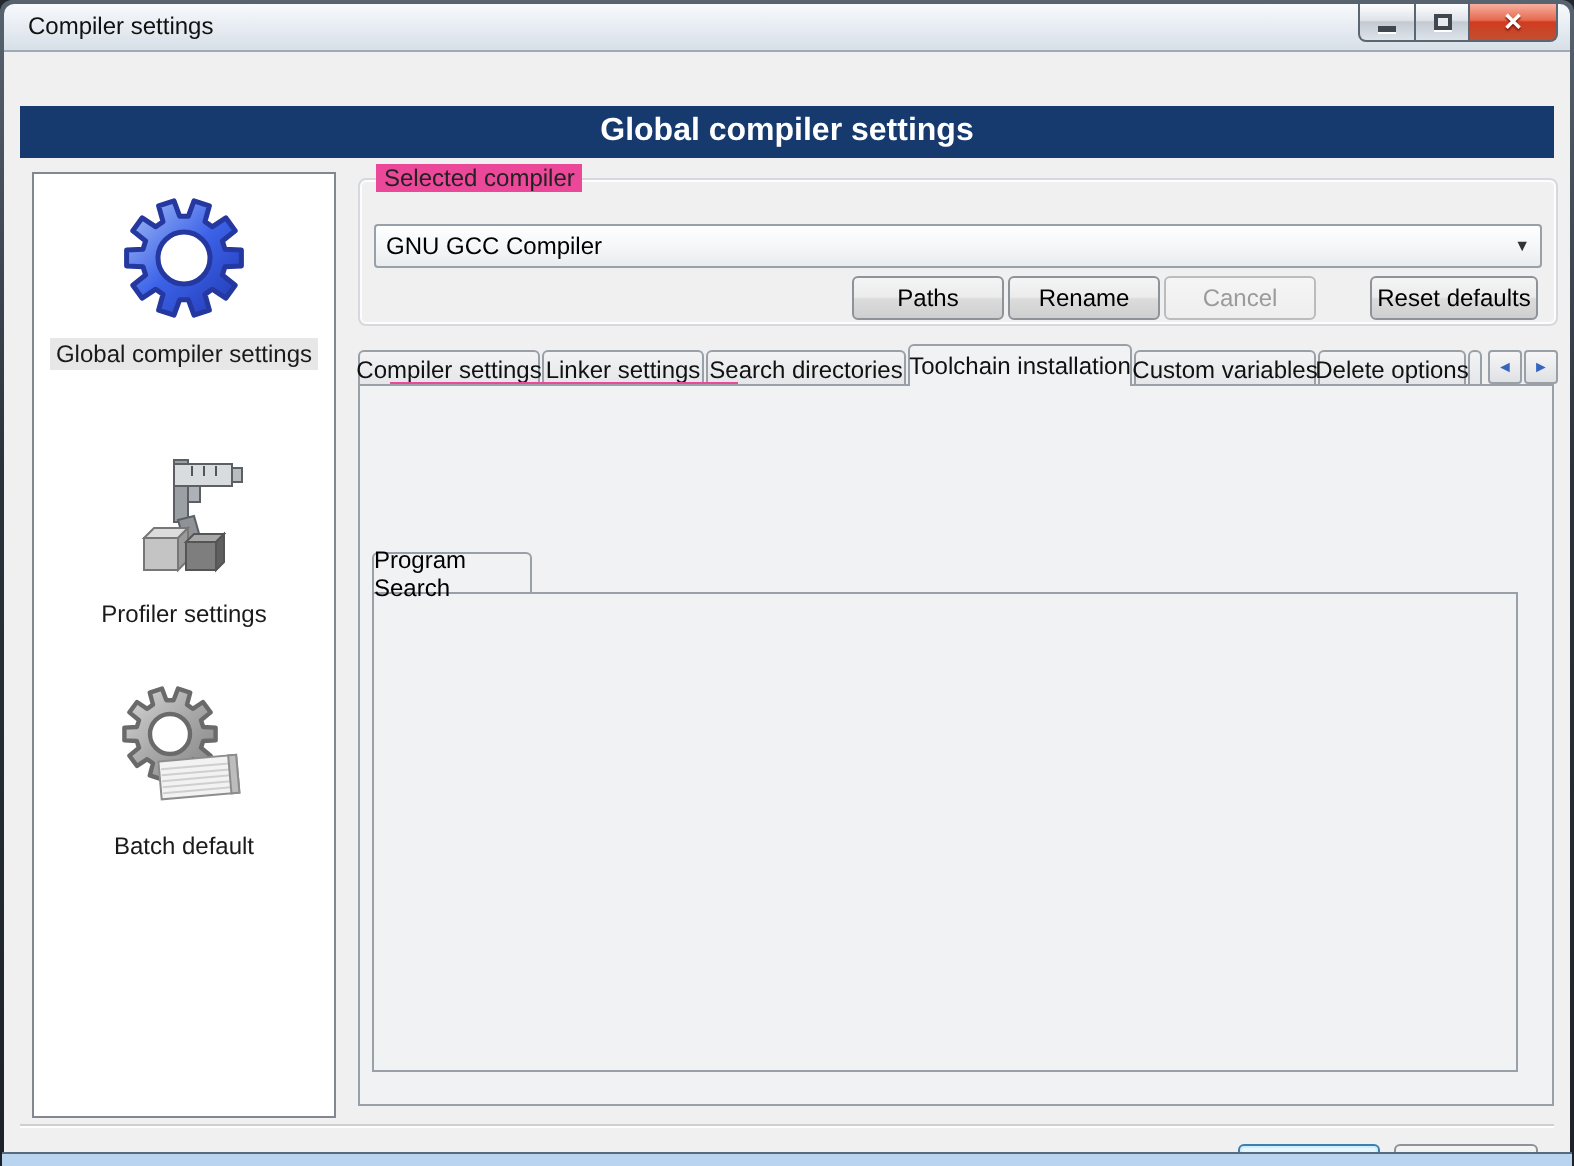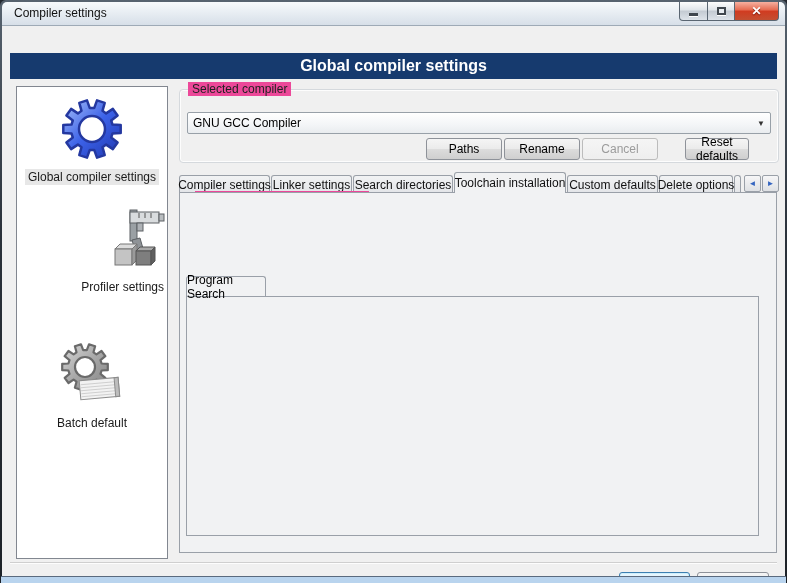--- a/index.html
+++ b/index.html
@@ -35,21 +35,21 @@
   .banner { position:absolute; left:8px; right:8px; top:27px; height:26px; background:#163a6e;
             color:#fff; font-size:16px; font-weight:bold; text-align:center; line-height:26px; }
 
   
   .sidebar { position:absolute; left:14px; top:60px; width:152px; height:473px;
              background:#fff; border:1px solid #828790; }
   .nav-item { position:absolute; left:0; width:100%; display:flex; flex-direction:column; align-items:center; }
   .nav-item .ico { width:64px; height:64px; }
   .nav-label { margin-top:8px; font-size:12px; color:#1a1a1a; padding:1px 3px; white-space:nowrap; }
   .nav-label.sel { background:#e7e7e7; }
-  .ni-1 { top:10px; } .ni-2 { top:120px;align-items:flex-end; } .ni-3 { top:256px; }
+  .ni-1 { top:10px; } .ni-2 { top:140px; } .ni-3 { top:256px; }
 
   
   .groupbox { position:absolute; border:1px solid #d5d9dd; border-radius:4px; background:#f0f0f0;
               box-shadow:inset 0 0 0 1px #fdfdfd; }
   .gb-label { position:absolute; top:-8px; left:8px; background:#ec4899; padding:0 4px; color:#222;
               font-size:12px; line-height:14px; }
 
   .gb-compiler { left:177px; top:63px; width:600px; height:74px; }
   .gb-dir { left:184px; top:172px; width:587px; height:74px; }
 
@@ -65,21 +65,21 @@
   .btn { position:absolute; height:22px; border:1px solid #8e9299; border-radius:3px;
          background:linear-gradient(180deg,#f5f5f5,#ebebeb 48%,#dcdcdc 52%,#cfcfcf);
          font-family:"Liberation Sans",sans-serif; font-size:12px; color:#000; cursor:default;
          display:flex; align-items:center; justify-content:center; }
   .btn.disabled { color:#9b9b9b; border-color:#bcbcbc;
          background:linear-gradient(180deg,#f5f5f5,#eeeeee); }
   .b-setdef { left:295px; top:112px; width:97px; }
   .b-copy   { left:424px; top:112px; width:76px; }
   .b-rename { left:502px; top:112px; width:76px; }
   .b-delete { left:580px; top:112px; width:76px; }
-  .b-reset  { left:683px; top:112px; width:64px; }
+  .b-reset  { left:683px; top:112px; width:84px; }
 
   
   .tab { position:absolute; border:1px solid #9aa0a8; border-bottom:none; border-radius:3px 3px 0 0;
          background:linear-gradient(180deg,#f2f3f4,#e3e5e8); font-size:12px; color:#111;
          display:flex; align-items:center; justify-content:center; cursor:default; white-space:nowrap;
          top:149px; height:18px; }
   .tab.sel { top:146px; height:21px; background:#f1f2f3; z-index:5; }
   .t-0 { left:177px; width:91px; }
   .t-1 { left:269px; width:81px; }
   .t-2 { left:351px; width:100px;text-align:center; }
@@ -227,21 +227,21 @@
     </div>
     <button class="btn b-copy">Paths</button>
     <button class="btn b-rename">Rename</button>
     <button class="btn b-delete disabled">Cancel</button>
     <button class="btn b-reset">Reset defaults</button>
 
     <div class="tab t-0">Compiler settings</div>
     <div class="tab t-1">Linker settings</div>
     <div class="tab t-2">Search directories</div>
     <div class="tab sel t-3">Toolchain installation</div>
-    <div class="tab t-4">Custom defaults</div>
+    <div class="tab t-4">Custom variables</div>
     <div class="tab t-5">Delete options</div>
     <div class="tab t-sliver"></div>
     <div class="tab-arrow ta-left">◄</div>
     <div class="tab-arrow ta-right">►</div>
 
     <div class="tabpage"></div>
 
     <div class="groupbox gb-dir">
       <span class="gb-label">Compiler's installation directory</span>
     </div>

